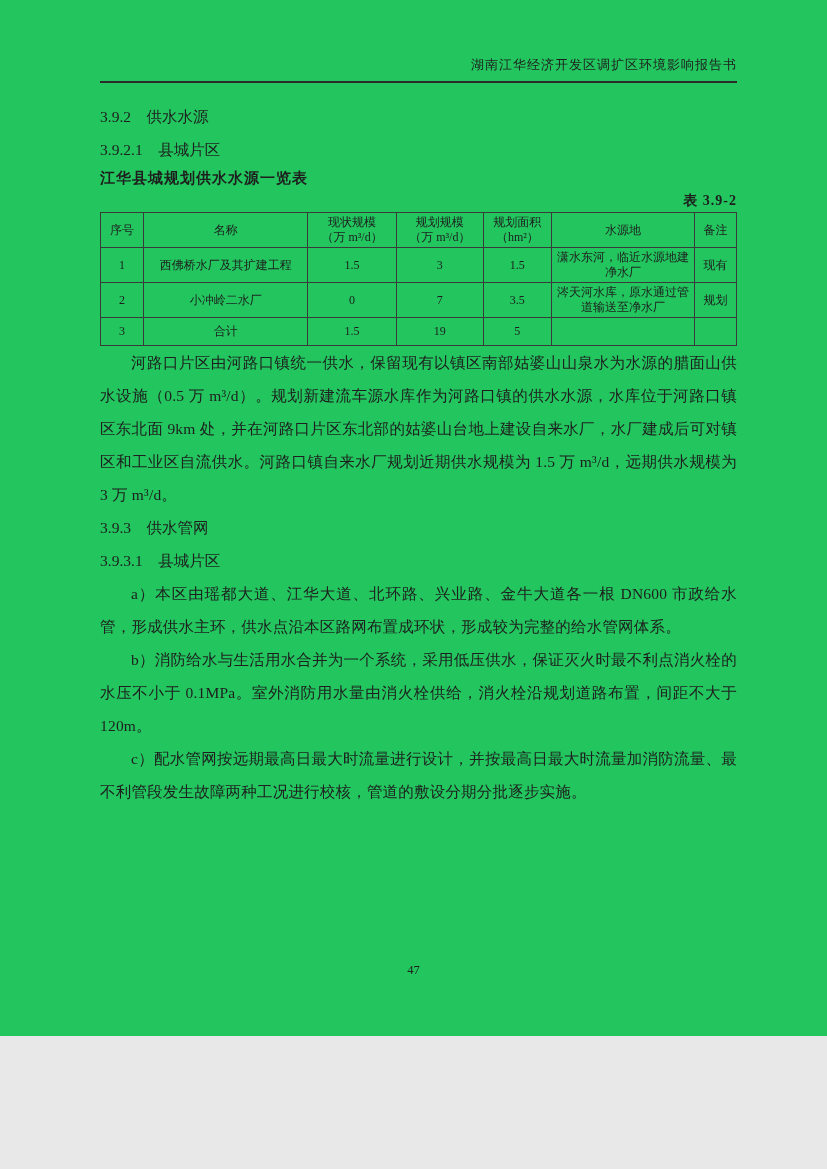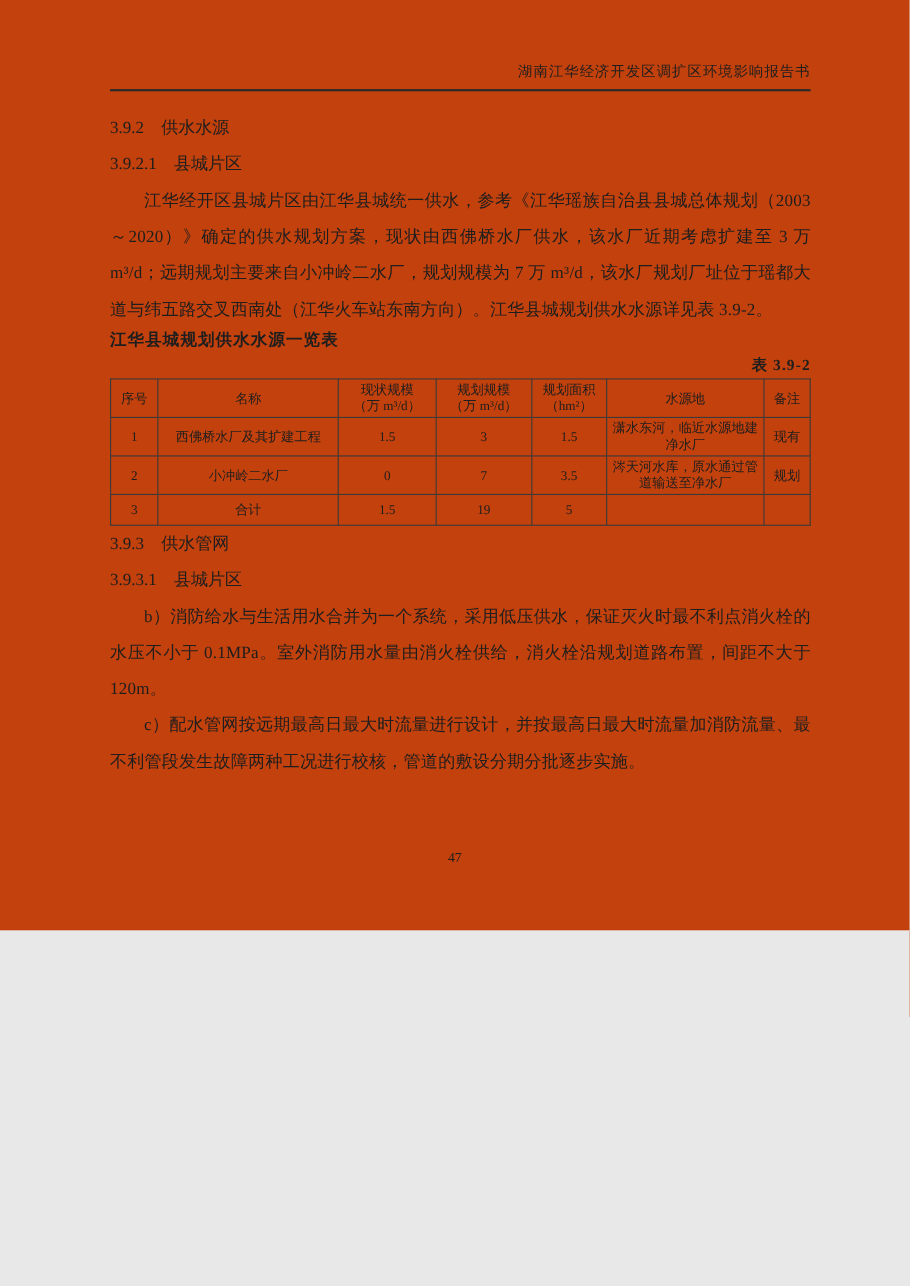--- a/index.html
+++ b/index.html
@@ -1,22 +1,22 @@
 <!DOCTYPE html>
 <html><head>
 <meta charset="utf-8">
 <style>
   * { margin: 0; padding: 0; box-sizing: border-box; }
   html, body { background: #e8e8e8; }
   .page {
     position: relative;
     width: 827px;
-    height: 846px;
+    height: 1036px;
     margin: 0 auto;
-    background: #c2410c;
+    background: #22c55e;
     color: #1e1e1e;
     font-family: "Liberation Serif", "DejaVu Serif", serif;
     overflow: hidden;
   }
   
   .doc-header {
     position: absolute;
     left: 100px;
     right: 90px;
     top: 54px;
@@ -103,21 +103,20 @@
 
   <div class="doc-header">
     <span>湖南江华经济开发区调扩区环境影响报告书</span>
   </div>
 
   <div class="content">
 
     <div class="sec-heading">3.9.2　供水水源</div>
     <div class="sec-heading">3.9.2.1　县城片区</div>
 
-    <p class="para">江华经开区县城片区由江华县城统一供水，参考《江华瑶族自治县县城总体规划（2003～2020）》确定的供水规划方案，现状由西佛桥水厂供水，该水厂近期考虑扩建至 3 万 m³/d；远期规划主要来自小冲岭二水厂，规划规模为 7 万 m³/d，该水厂规划厂址位于瑶都大道与纬五路交叉西南处（江华火车站东南方向）。江华县城规划供水水源详见表 3.9-2。</p>
 
     <div class="table-title">江华县城规划供水水源一览表</div>
     <div class="table-caption">表 3.9-2</div>
 
     <table class="data-table">
       <colgroup>
         <col style="width:6.8%">
         <col style="width:25.8%">
         <col style="width:13.9%">
         <col style="width:13.7%">
@@ -161,24 +160,26 @@
           <td>1.5</td>
           <td>19</td>
           <td>5</td>
           <td></td>
           <td></td>
         </tr>
       </tbody>
     </table>
 
 
+    <p class="para">河路口片区由河路口镇统一供水，保留现有以镇区南部姑婆山山泉水为水源的腊面山供水设施（0.5 万 m³/d）。规划新建流车源水库作为河路口镇的供水水源，水库位于河路口镇区东北面 9km 处，并在河路口片区东北部的姑婆山台地上建设自来水厂，水厂建成后可对镇区和工业区自流供水。河路口镇自来水厂规划近期供水规模为 1.5 万 m³/d，远期供水规模为 3 万 m³/d。</p>
 
     <div class="sec-heading">3.9.3　供水管网</div>
     <div class="sec-heading">3.9.3.1　县城片区</div>
 
+    <p class="para">a）本区由瑶都大道、江华大道、北环路、兴业路、金牛大道各一根 DN600 市政给水管，形成供水主环，供水点沿本区路网布置成环状，形成较为完整的给水管网体系。</p>
     <p class="para">b）消防给水与生活用水合并为一个系统，采用低压供水，保证灭火时最不利点消火栓的水压不小于 0.1MPa。室外消防用水量由消火栓供给，消火栓沿规划道路布置，间距不大于 120m。</p>
     <p class="para">c）配水管网按远期最高日最大时流量进行设计，并按最高日最大时流量加消防流量、最不利管段发生故障两种工况进行校核，管道的敷设分期分批逐步实施。</p>
 
   </div>
 
   <div class="doc-footer">
     <span>47</span>
   </div>
 
 </div>

